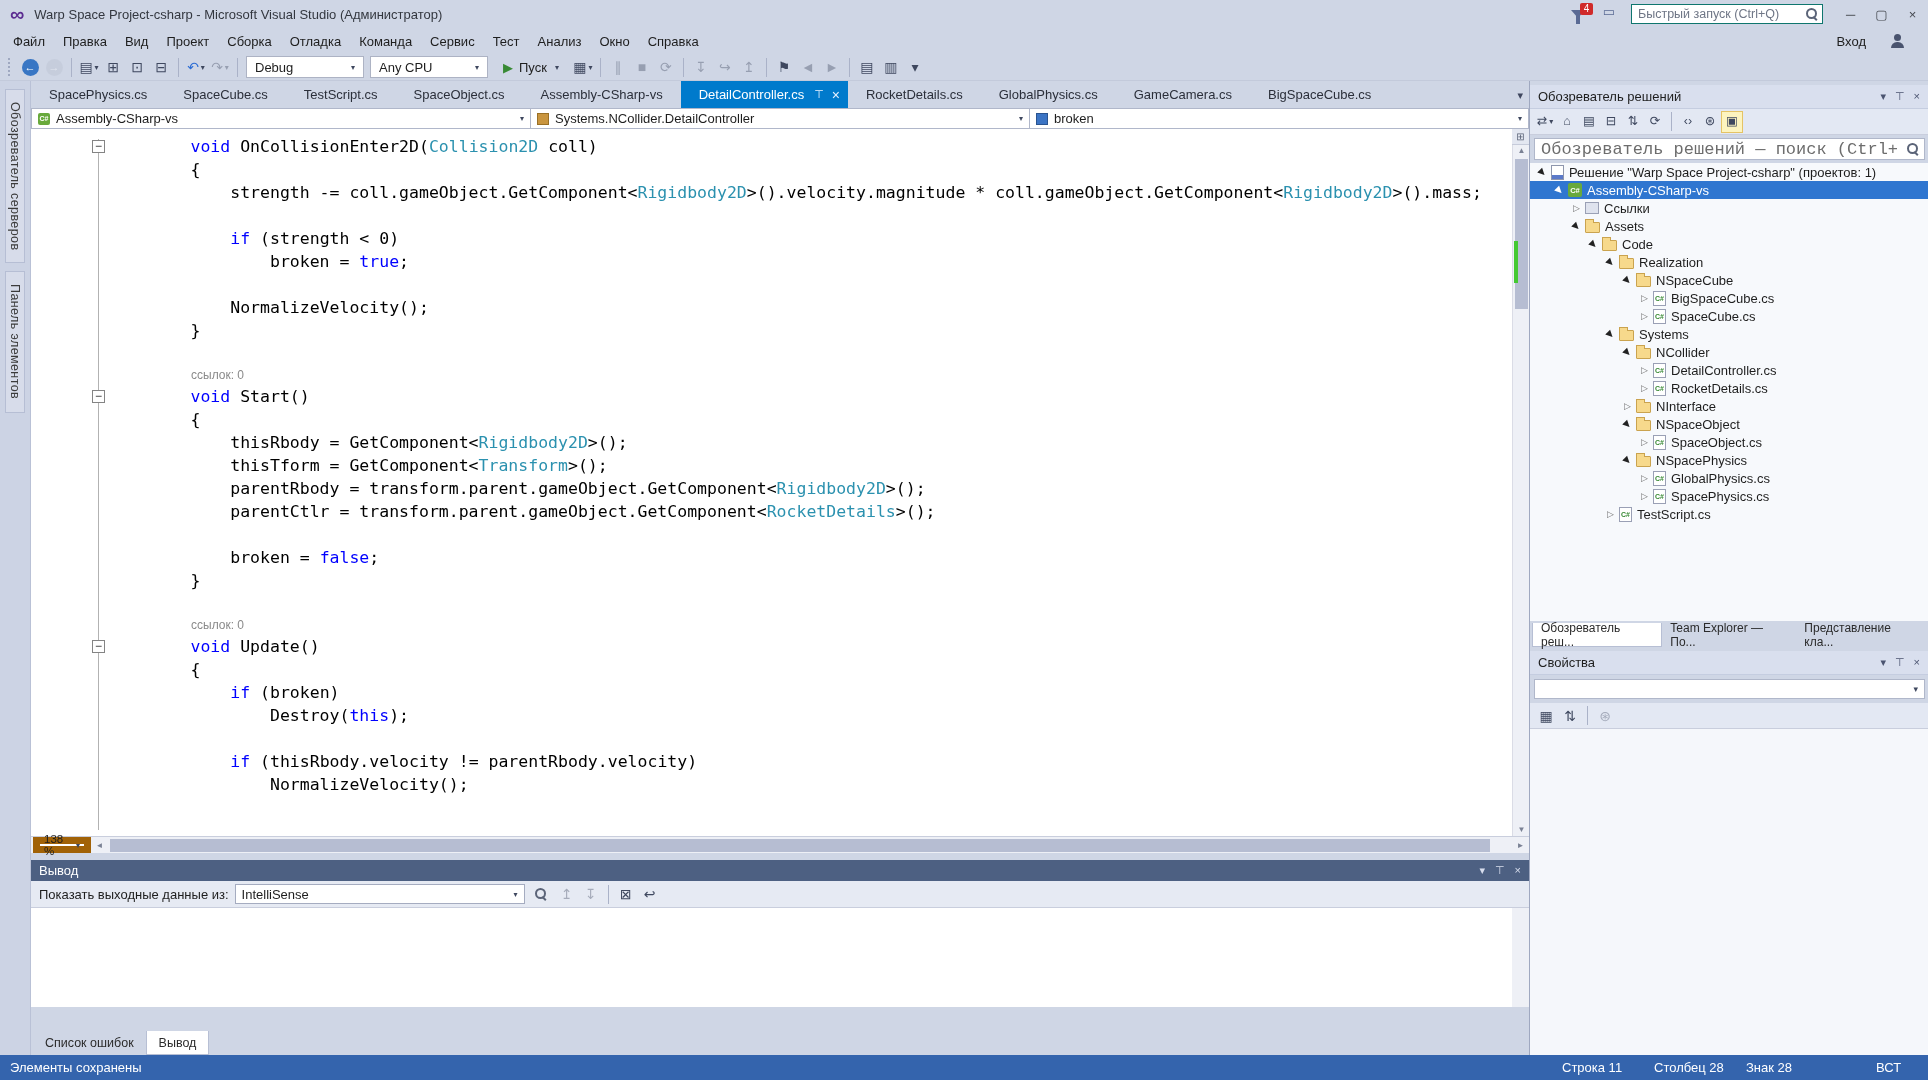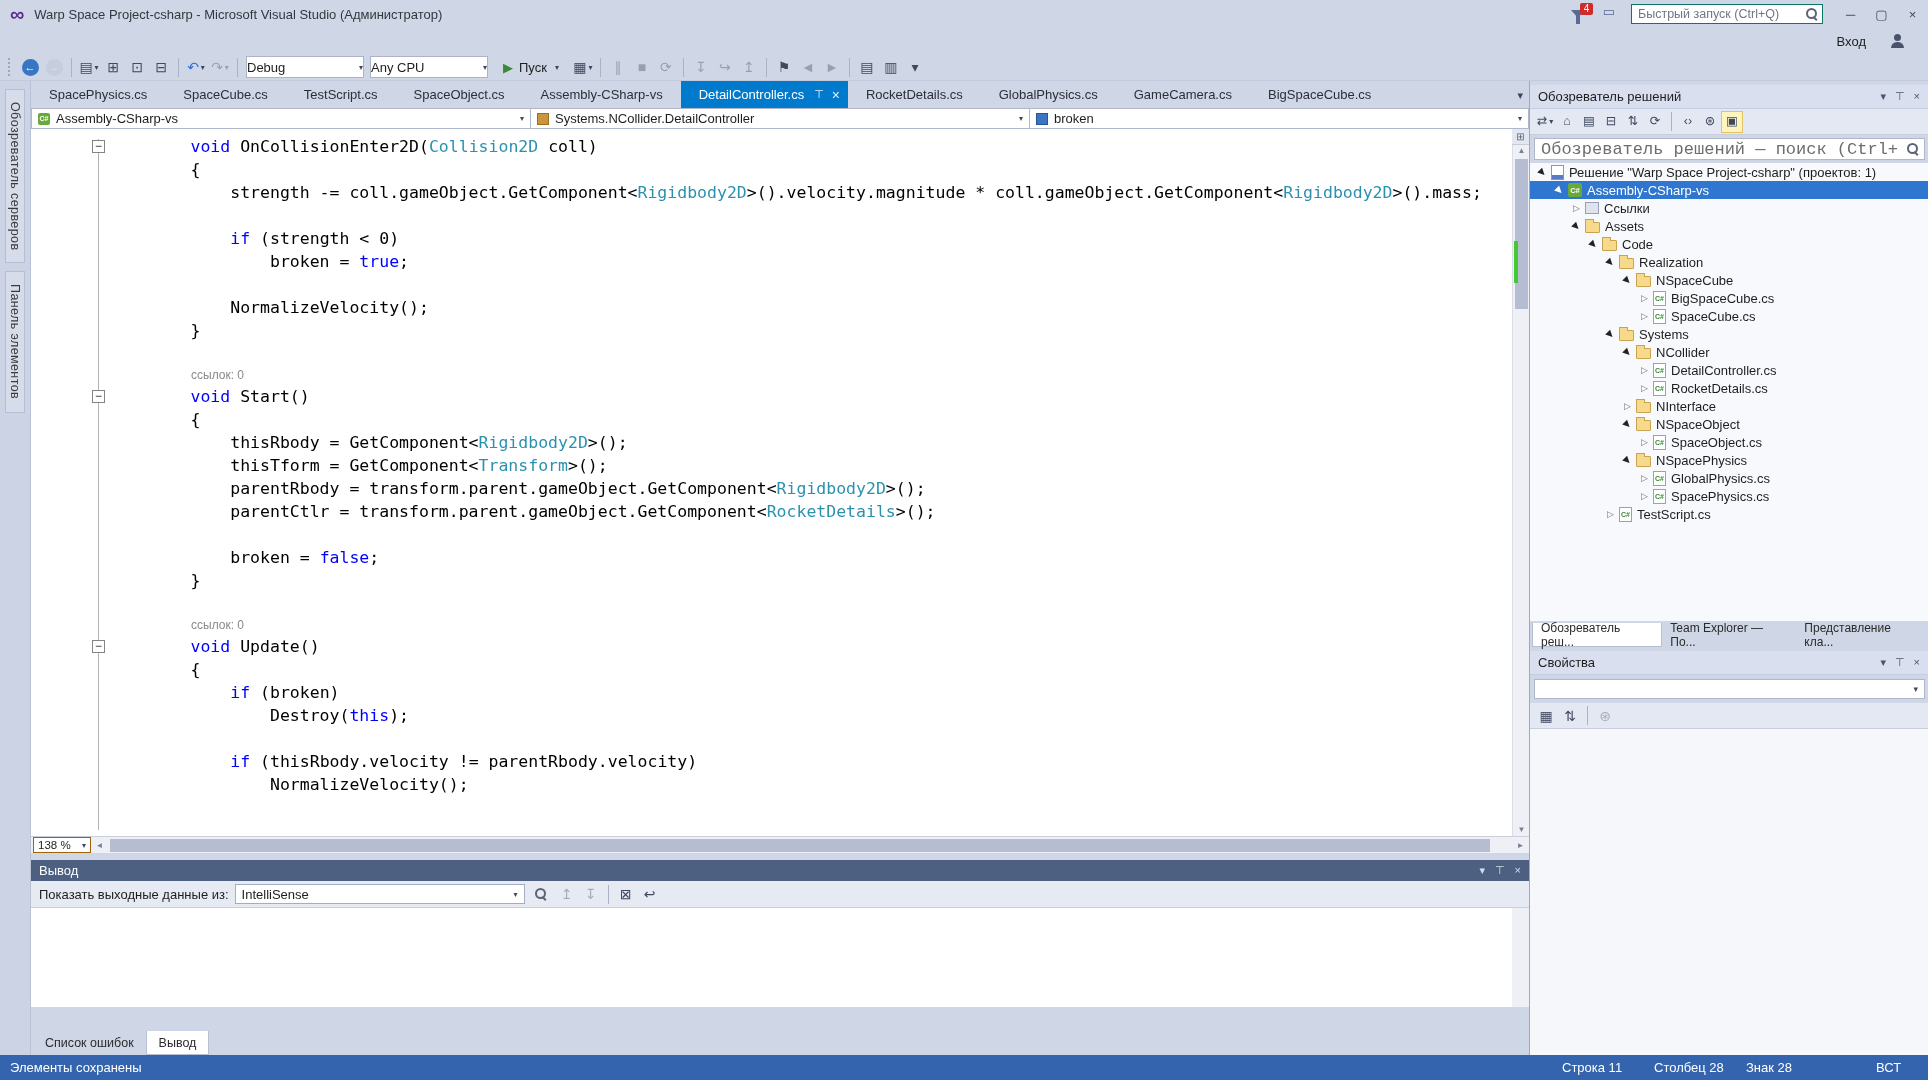--- a/index.html
+++ b/index.html
@@ -38,21 +38,21 @@
   .toolbar{position:absolute;left:0;top:54px;width:1928px;height:27px;display:flex;align-items:center;border-bottom:1px solid #c3cadb;}
   .grip{width:5px;height:18px;border-left:2px dotted #9fa8c0;margin:0 5px 0 8px;}
   .tb-group{display:flex;align-items:center;}
   .tbi{height:24px;min-width:24px;display:flex;align-items:center;justify-content:center;padding:0 2px;}
   .tbi .glyph{font-size:14px;color:#3f485f;line-height:1;}
   .tbi .circ{width:17px;height:17px;border-radius:50%;color:#fff;font-size:11px;line-height:17px;text-align:center;}
   .tbi.dis{opacity:.38;}
   .tbi.hl{background:#fdf4bf;border:1px solid #e5c365;}
   .ddm{font-size:8px;color:#3f485f;margin-left:2px;}
   .tb-sep{width:1px;height:19px;background:#aab2c8;margin:0 5px;}
-  .combo{display:flex;align-items:center;background:#fff;border:1px solid #adb3c4;height:22px;padding:0 0;gap:6px;font-size:13px;margin:0 3px;}
+  .combo{display:flex;align-items:center;background:#fff;border:1px solid #adb3c4;height:22px;padding:0 8px;gap:6px;font-size:13px;margin:0 3px;}
   .combo .ddm{margin-left:auto;}
   .combo-debug{width:118px;} .combo-platform{width:118px;}
   .start-btn{display:flex;align-items:center;gap:6px;height:24px;padding:0 8px;margin:0 4px;}
   .play{color:#388a34;font-size:13px;}
   .start-label{font-size:13px;}
 
   
   .leftstrip{position:absolute;left:0;top:81px;width:31px;height:974px;background:#ccd3e4;border-right:1px solid #b9c1d6;display:flex;flex-direction:column;align-items:center;}
   .vtab{writing-mode:vertical-rl;background:#d7dcea;border:1px solid #b6bed4;color:#3b3b3b;font-size:12.5px;padding:12px 2px;margin-top:8px;letter-spacing:.4px;}
 
@@ -85,21 +85,21 @@
   .fold{position:absolute;left:-19px;top:5px;width:13px;height:13px;background:#fff;border:1px solid #848484;font-size:12px;line-height:10px;text-align:center;color:#333;font-family:"Liberation Sans",sans-serif;}
   
   .vscroll{position:absolute;right:0;top:0;width:17px;height:100%;background:#eef0f6;border-left:1px solid #dadce6;}
   .split-box{position:absolute;right:0;top:0;width:17px;height:16px;background:#e3e7f1;border-bottom:1px solid #c6cbda;text-align:center;font-size:10px;line-height:15px;color:#5b6478;}
   .vs-up{position:absolute;top:17px;left:0;width:17px;text-align:center;font-size:8px;color:#7a8194;}
   .vs-down{position:absolute;bottom:2px;left:0;width:17px;text-align:center;font-size:8px;color:#7a8194;}
   .vs-thumb{position:absolute;left:2px;top:30px;width:13px;height:150px;background:#b6bdd2;}
   .vs-mark-green{position:absolute;left:1px;top:112px;width:4px;height:42px;background:#44c932;}
 
   .hscrollrow{position:absolute;left:0;top:755px;width:100%;height:17px;background:#eef0f6;border-top:1px solid #c9cedd;display:flex;align-items:center;}
-  .zoom-combo{width:58px;height:16px;background:#fff;border:1px solid #a16207;margin-left:2px;display:flex;align-items:center;justify-content:space-between;padding:0 4px;font-size:11.5px;}
+  .zoom-combo{width:58px;height:16px;background:#fff;border:7px solid #a16207;margin-left:2px;display:flex;align-items:center;justify-content:space-between;padding:0 4px;font-size:11.5px;}
   .hs-arrow{width:17px;text-align:center;font-size:8px;color:#7a8194;}
   .hs-track{flex:1;position:relative;height:100%;}
   .hs-thumb{position:absolute;left:2px;top:2px;right:22px;height:13px;background:#b6bdd2;}
 
   
   .output{position:absolute;left:0;top:779px;width:100%;height:171px;}
   .out-title{height:21px;background:var(--output-title);color:#fff;display:flex;align-items:center;padding:0 8px;font-size:13px;}
   .out-title-icons{margin-left:auto;display:flex;gap:10px;color:#d8deee;font-size:11px;}
   .out-toolbar{height:27px;background:#e6eaf3;border-bottom:1px solid #c9cedd;display:flex;align-items:center;padding:0 8px;gap:6px;}
   .out-label{font-size:13px;color:#1e1e1e;}
@@ -164,20 +164,34 @@
       <input placeholder="Быстрый запуск (Ctrl+Q)" style="">
       <span class="mag"></span>
     </div>
     <div class="winbtn">─</div>
     <div class="winbtn">▢</div>
     <div class="winbtn">×</div>
   </div>
 </div>
 
 <div class="menubar">
+  <div class="menus">
+      <div class="menu-item">Файл</div>
+      <div class="menu-item">Правка</div>
+      <div class="menu-item">Вид</div>
+      <div class="menu-item">Проект</div>
+      <div class="menu-item">Сборка</div>
+      <div class="menu-item">Отладка</div>
+      <div class="menu-item">Команда</div>
+      <div class="menu-item">Сервис</div>
+      <div class="menu-item">Тест</div>
+      <div class="menu-item">Анализ</div>
+      <div class="menu-item">Окно</div>
+      <div class="menu-item">Справка</div>
+    </div>
   <div class="menubar-right">
     <span class="signin">Вход</span>
     <span class="person"></span>
   </div>
 </div>
 
 <div class="toolbar">
   <div class="grip"></div>
   <div class="tb-group">
       <div class="tbi">

